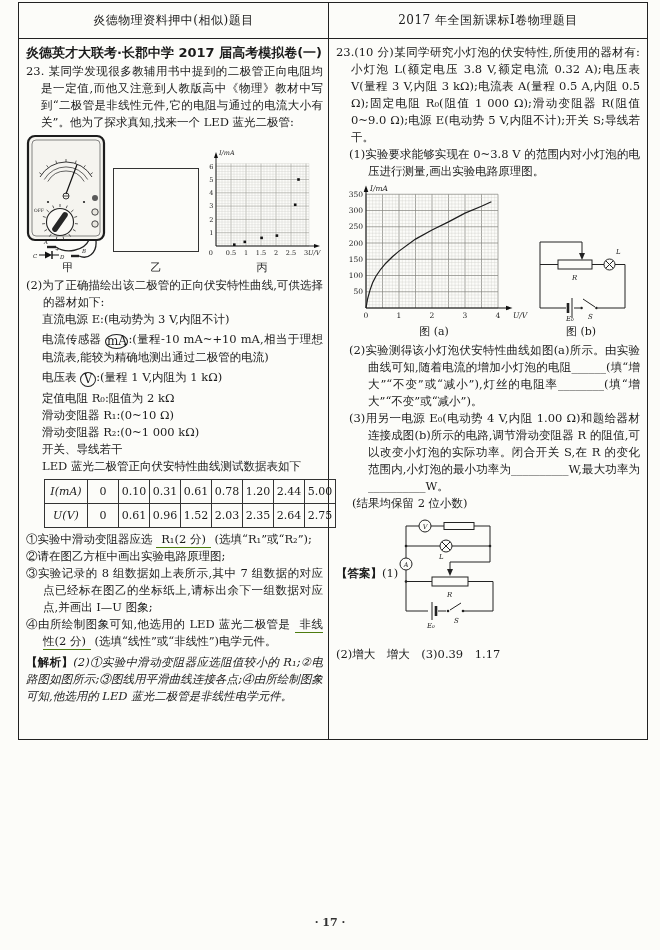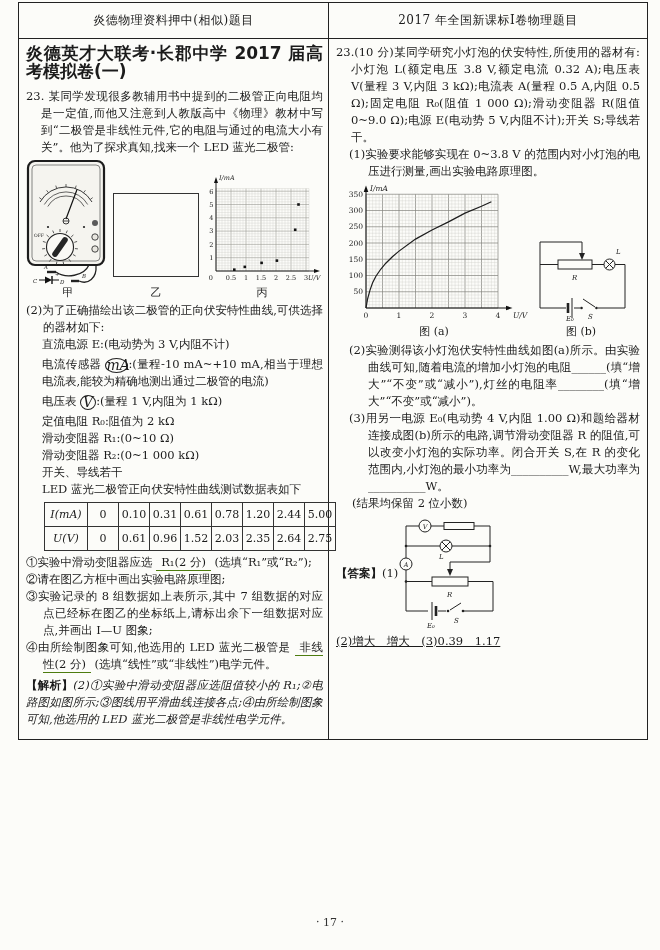--- a/index.html
+++ b/index.html
@@ -9,45 +9,45 @@
          border:1.6px solid #222;box-sizing:border-box;display:flex;flex-direction:column;}
   .hdr{display:flex;height:35px;border-bottom:1.2px solid #222;flex:0 0 auto;}
   .hdr-cell{display:flex;align-items:center;justify-content:center;font-size:12px;letter-spacing:.5px;}
   .hdr-left{width:310px;border-right:1.2px solid #222;box-sizing:border-box;}
   .hdr-right{flex:1;}
   .cols{display:flex;flex:1;min-height:0;}
   .col-left{width:310px;border-right:1.2px solid #222;box-sizing:border-box;padding:5px 5px 0 7px;}
   .col-right{flex:1;padding:5px 7px 0 7px;}
   .t{font-size:11.5px;line-height:17px;text-align:justify;margin:0;}
   .bold{font-weight:bold;font-family:"DejaVu Sans","Liberation Sans",sans-serif;}
-  .title{font-size:17px;line-height:18px;margin-bottom:8px;}
+  .title{font-size:13px;line-height:18px;margin-bottom:1px;}
   .hang{padding-left:15px;text-indent:-15px;}
   .hang2{padding-left:17px;text-indent:-17px;}
   .p1{padding-left:32px;text-indent:-19px;}
   .ind{margin-left:16px;}
-  .mt3{margin-top:3px;} .mt5{margin-top:3px;text-decoration:underline;}
+  .mt3{margin-top:3px;} .mt5{margin-top:16px;}
   .circ{display:inline-block;border:1px solid #222;border-radius:50%;text-align:center;
-        font-size:14px;font-style:italic;vertical-align:-2px;line-height:12px;}
+        font-size:12px;vertical-align:-2px;line-height:12px;}
   .circ.wide{width:21px;height:13px;}
   .circ.rnd{width:14px;height:13px;}
   .ublank{border-bottom:1px solid #4d7c0f;padding:0 5px 1px;}
   .figrow{display:flex;align-items:flex-end;gap:3px;margin:3px 0 2px;}
   .fig{display:flex;flex-direction:column;align-items:center;}
   .figlab{font-size:11px;line-height:14px;margin-top:1px;}
   .yibox{width:84px;height:82px;border:1.1px solid #333;margin-bottom:8px;}
   .dtable{border-collapse:collapse;margin:4px 0 3px 18px;}
   .dtable td{border:1px solid #333;font-size:11px;padding:5px 2px;text-align:center;min-width:26px;}
   .dtable td:first-child{min-width:38px;font-style:italic;}
   .dtable tr td{border-width:1.2px;}
   .jiexi{font-style:italic;margin-top:4px;}
   .jlabel{font-style:normal;}
   .figrow-r{display:flex;align-items:flex-end;margin:2px 0 2px;}
   .ansrow{display:flex;align-items:center;margin-top:4px;}
   .anslabel{font-size:11.5px;white-space:nowrap;}
-  .footer{position:absolute;left:0;right:0;top:916px;text-align:center;font-size:11px;color:#333;}
+  .footer{position:absolute;left:0;right:0;top:916px;text-align:center;font-size:11px;color:#333;font-weight:bold;}
   svg{display:block;}
   svg text{font-family:"DejaVu Serif","Liberation Serif",serif;fill:#1b1b1b;}
 </style>
 </head>
 <body>
 
 <div class="page">
   <div class="sheet">
 
     <div class="hdr">

